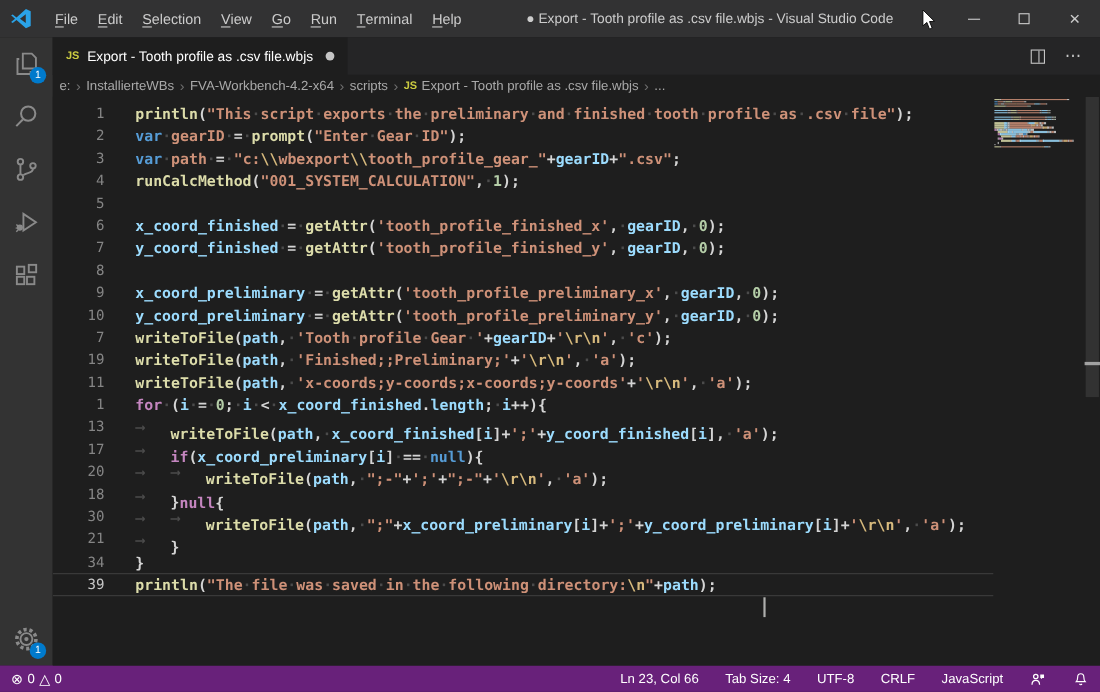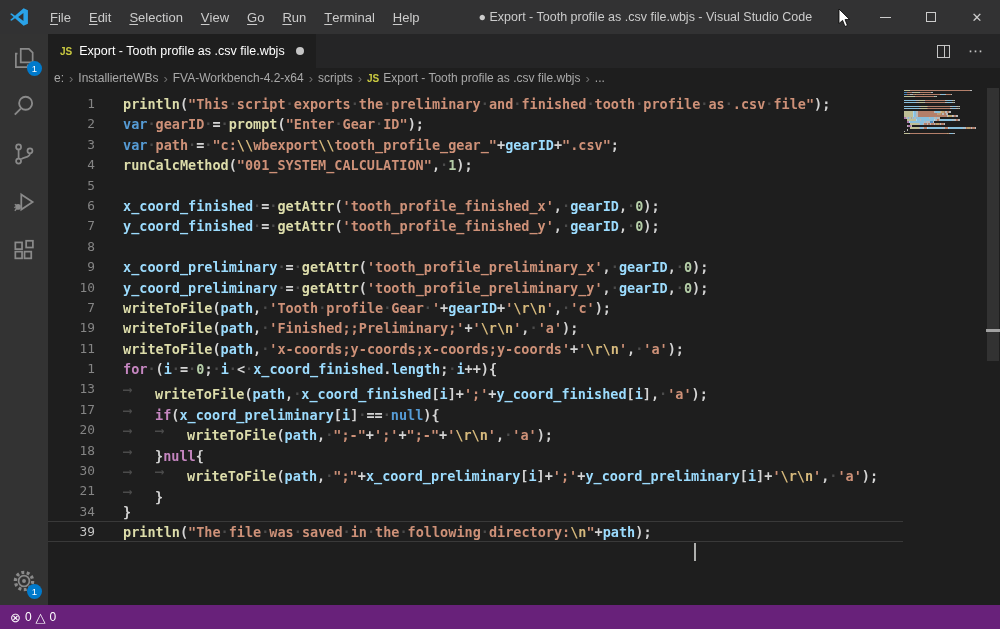--- a/index.html
+++ b/index.html
@@ -558,19 +558,39 @@
   <div class="status-bar">
     <div class="sb-left">
       <div class="sb-item">
         <span class="sb-ico">⊗</span>
         <span>0</span>
         <span class="sb-ico">△︎</span>
         <span>0</span>
       </div>
     </div>
     <div class="sb-fill"></div>
+    <div class="sb-right" id="status-right">
+      <span class="sb-item">Ln 23, Col 66</span>
+        <span class="sb-item">Tab Size: 4</span>
+        <span class="sb-item">UTF-8</span>
+        <span class="sb-item">CRLF</span>
+        <span class="sb-item">JavaScript</span>
+        <span class="sb-item">
+        <svg viewBox="0 0 24 24" fill="none" stroke="#ffffff" stroke-width="1.8">
+          <circle cx="9" cy="8" r="3.2"></circle>
+            <path d="M3.5 20 C3.5 15.5 6 13.5 9 13.5 C12 13.5 14.5 15.5 14.5 20"></path>
+          <path d="M15.5 5 H21 V10 H18.5 L16.5 12 V10 H15.5 Z" fill="#ffffff" stroke="none"></path>
+        </svg>
+      </span>
+      <span class="sb-item">
+        <svg viewBox="0 0 24 24" fill="none" stroke="#ffffff" stroke-width="1.7">
+          <path d="M12 4 C9 4 7.5 6.5 7.5 9 C7.5 13 5.5 15.5 5.5 15.5 H18.5 C18.5 15.5 16.5 13 16.5 9 C16.5 6.5 15 4 12 4 Z"></path>
+          <path d="M10.3 18.5 C10.6 19.5 11.2 20 12 20 C12.8 20 13.4 19.5 13.7 18.5"></path>
+        </svg>
+      </span>
+    </div>
   </div>
 
   <svg class="mouse" viewBox="0 0 14 20">
     <path d="M1 0 L1 14.5 L4.6 11.4 L7 17.5 L9.4 16.4 L7 10.6 L11.5 10.4 Z" fill="#ffffff" stroke="#000000" stroke-width="0.8"></path>
   </svg>
 
 </div>
 
 </body></html>

